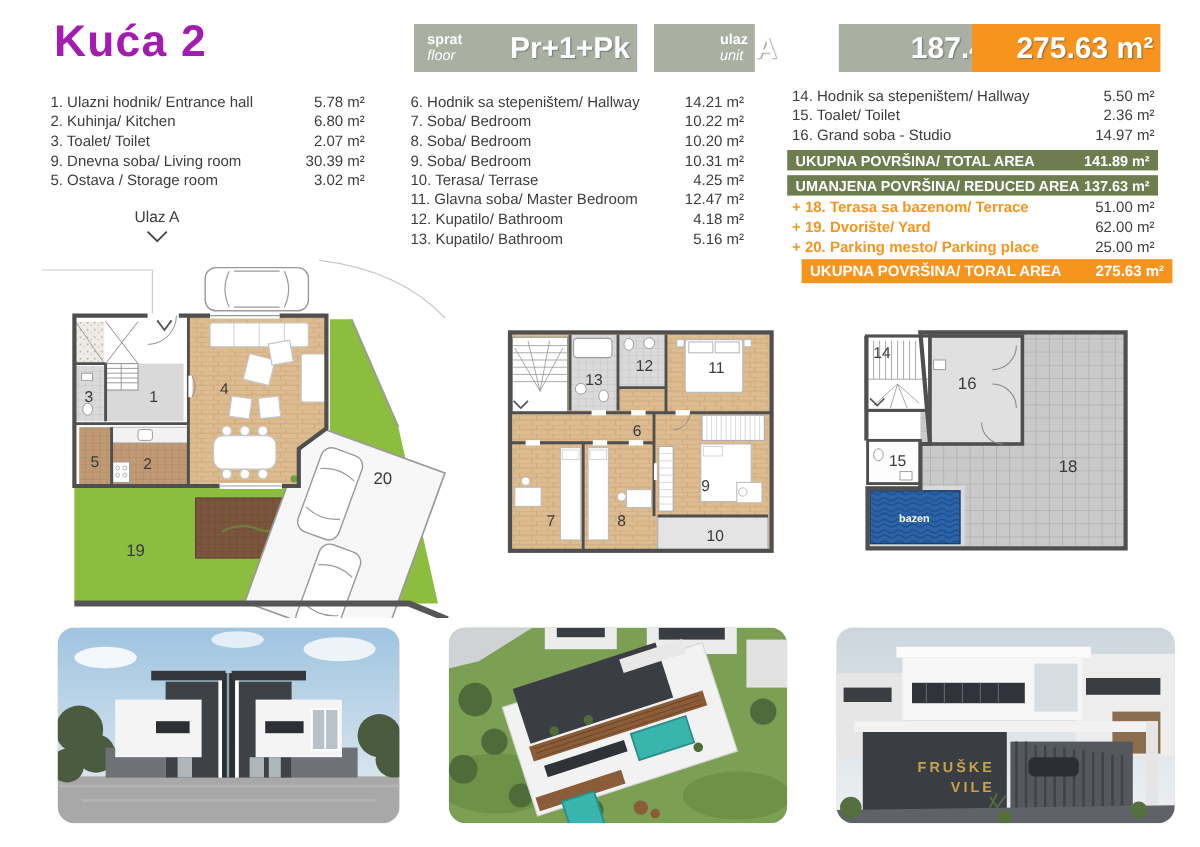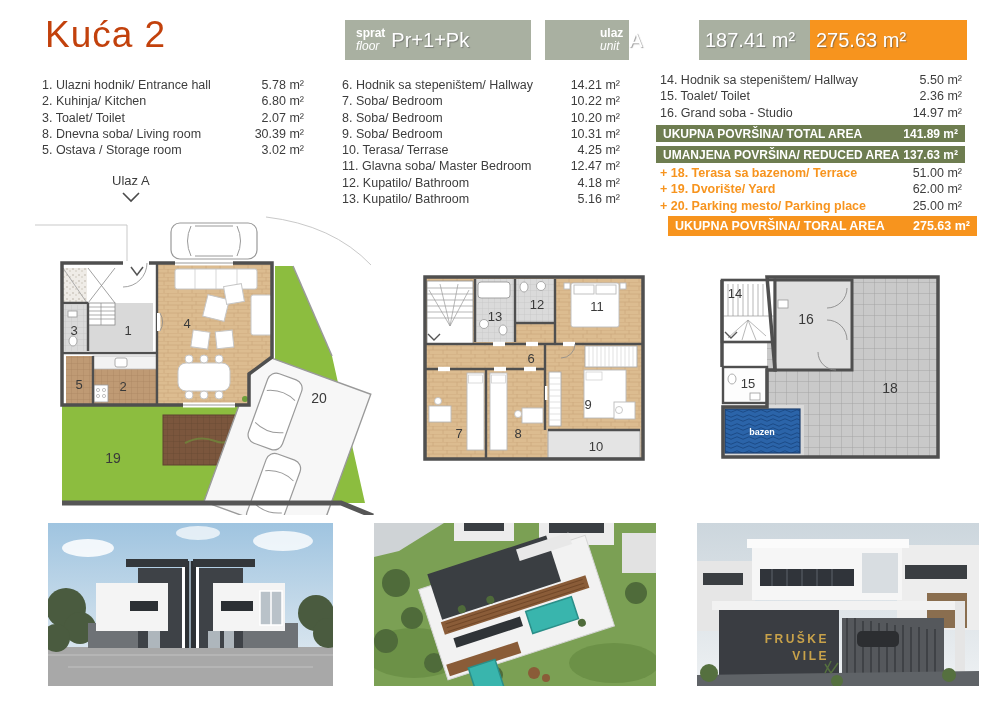--- a/index.html
+++ b/index.html
@@ -1,38 +1,38 @@
 <!DOCTYPE html>
 <html><head>
 <meta charset="utf-8">
 <style>
   html,body{margin:0;padding:0;background:#fff;}
   .page{position:relative;width:1000px;height:706px;background:#fff;overflow:hidden;
         font-family:"Liberation Sans",sans-serif;color:#3d3d3d;}
   .abs{position:absolute;}
   
-  .title{left:45px;top:14px;font-size:37px;font-weight:normal;color:#c2410c;letter-spacing:1px;}
+  .title{left:45px;top:14px;font-size:37px;font-weight:bold;color:#a21caf;letter-spacing:1px;}
   .hbox{top:20px;height:40px;background:#a9b0a1;color:#fff;display:flex;align-items:center;box-sizing:border-box;}
   .hbox .lbls{padding-left:11px;font-size:12px;line-height:13px;}
   .hbox .lbls .b{font-weight:bold;}
   .hbox .lbls .i{font-style:italic;}
-  .hbox .val{flex:1;text-align:left;font-size:20px;font-weight:normal;
+  .hbox .val{flex:1;text-align:right;font-size:25px;font-weight:bold;
              text-shadow:1px 1px 1px rgba(80,80,80,.55);padding:0 6px;}
   .hbox.orange{background:#f7941e;}
   
   .roomlist{font-size:12.5px;color:#3d3d3d;}
   .row{display:flex;justify-content:space-between;align-items:baseline;height:16.3px;}
   .row .ra{white-space:nowrap;}
   .bar{left:656px;width:309px;height:17px;background:#6e7d50;color:#fff;font-weight:bold;
        font-size:12px;display:flex;justify-content:space-between;align-items:center;
        padding:0 7px;box-sizing:border-box;}
   .bar.orange{background:#f7941e;height:20px;font-size:12.5px;margin-left:12px;}
   .extras .row .rl{color:#f7941e;font-weight:bold;}
   .ulaz{left:112px;top:173px;font-size:13px;color:#3c3c3c;}
-  .photo{top:523px;height:163px;overflow:hidden;background:#ddd;}
+  .photo{top:523px;height:163px;overflow:hidden;background:#ddd;border-radius:14px;}
   svg text{font-family:"Liberation Sans",sans-serif;}
   .plan-label{font-size:13px;fill:#3a3a3a;}
   .plan-label-big{font-size:14px;fill:#3a3a3a;}
 </style>
 </head>
 <body>
 
 <div class="page">
 
   <div class="abs title">Kuća 2</div>
@@ -68,21 +68,21 @@
       </div>
     <div class="row">
         <span class="rl">2. Kuhinja/ Kitchen</span>
         <span class="ra">6.80 m²</span>
       </div>
     <div class="row">
         <span class="rl">3. Toalet/ Toilet</span>
         <span class="ra">2.07 m²</span>
       </div>
     <div class="row">
-        <span class="rl">8. Dnevna soba/ Living room</span>
+        <span class="rl">9. Dnevna soba/ Living room</span>
         <span class="ra">30.39 m²</span>
       </div>
     <div class="row">
         <span class="rl">5. Ostava / Storage room</span>
         <span class="ra">3.02 m²</span>
       </div>
   </div>
 
   <div class="abs roomlist" style="left:342px;top:78px;width:278px;">
     <div class="row">

